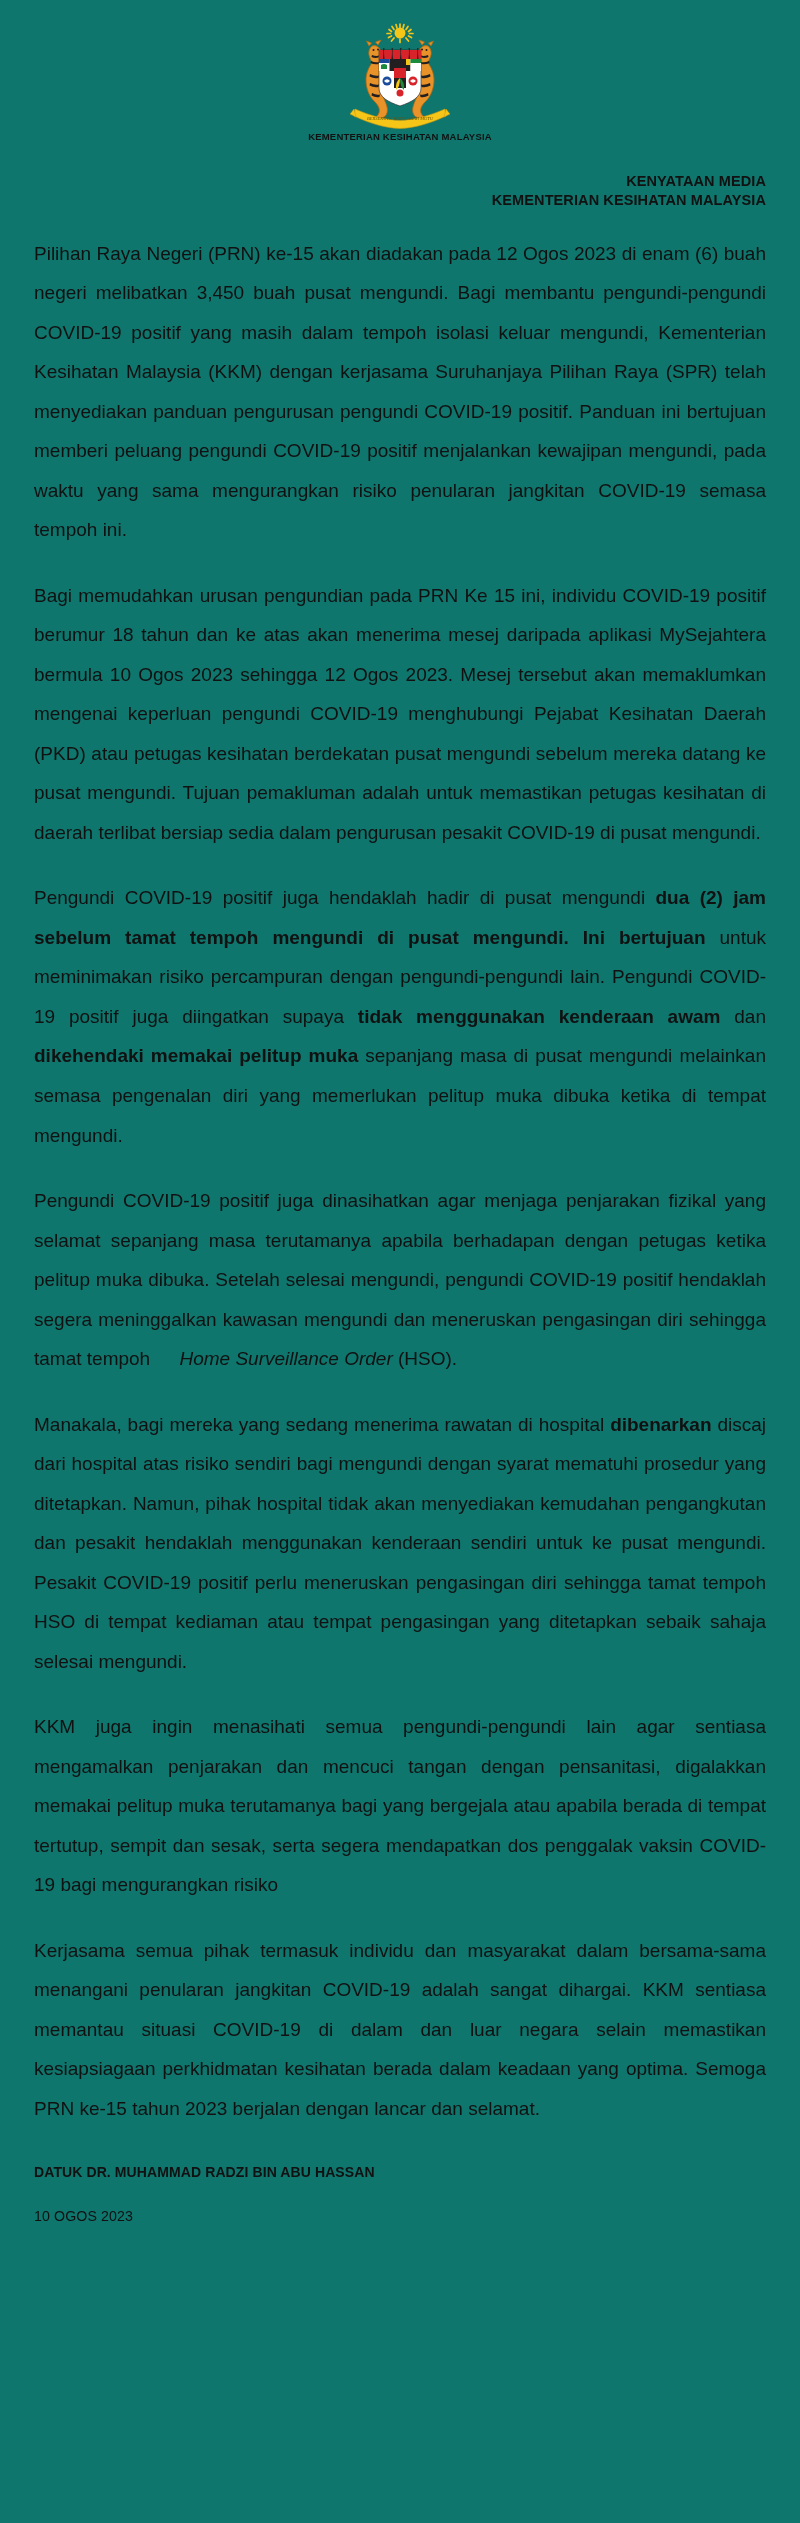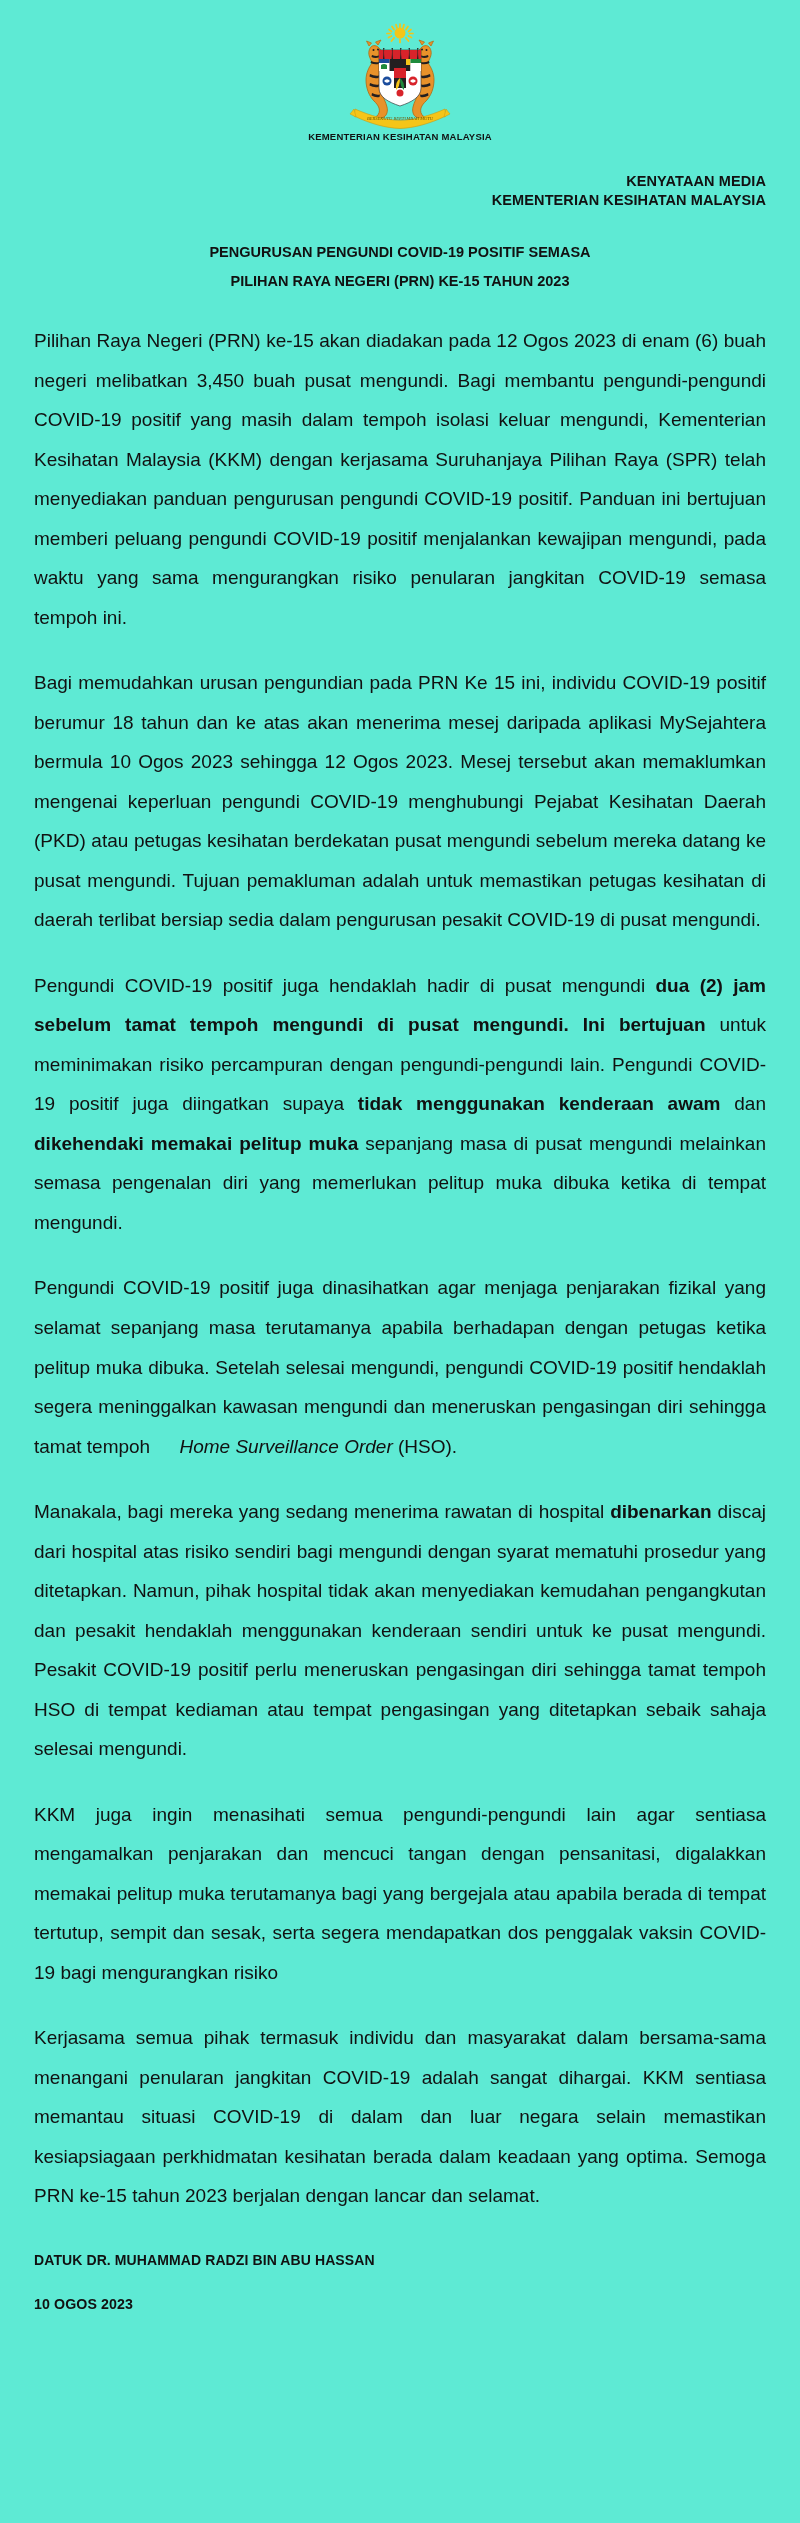--- a/index.html
+++ b/index.html
@@ -12,21 +12,21 @@
     width: 800px;
     font-family: "Liberation Sans", "DejaVu Sans", sans-serif;
     color: #111111;
     -webkit-font-smoothing: antialiased;
   }
   .page {
     width: 800px;
     min-height: 2523px;
     box-sizing: border-box;
     padding: 10px 34px 18px 34px;
-    background: #5eead4;
+    background: #0f766e;
     position: relative;
   }
 
   
   .crest-block {
     text-align: center;
     padding-top: 8px;
   }
   .crest {
     width: 148px;
@@ -91,21 +91,21 @@
   }
   .sign-line {
     font-size: 14px;
     font-weight: bold;
     line-height: 1.55;
     letter-spacing: 0.1px;
     color: #111;
   }
   .sign-date {
     font-size: 14.2px;
-    font-weight: bold;
+    font-weight: normal;
     letter-spacing: 0.1px;
     color: #111;
     margin-top: 24px;
   }
 </style>
 </head>
 <body>
 
 <div class="page">
 
@@ -217,24 +217,20 @@
       </g>
     </svg>
     <div class="crest-caption">KEMENTERIAN KESIHATAN MALAYSIA</div>
   </div>
 
   <div class="title-block">
     <div class="title-line">KENYATAAN MEDIA</div>
     <div class="title-line">KEMENTERIAN KESIHATAN MALAYSIA</div>
   </div>
 
-  <div class="subject-block">
-    <div class="subject-line">PENGURUSAN PENGUNDI COVID-19 POSITIF SEMASA</div>
-    <div class="subject-line">PILIHAN RAYA NEGERI (PRN) KE-15 TAHUN 2023</div>
-  </div>
 
   <div class="body-block">
 
     <p class="para">
       <span>Pilihan Raya Negeri (PRN) ke-15 akan diadakan pada 12 Ogos 2023 di enam (6) buah negeri melibatkan 3,450 buah pusat mengundi. Bagi membantu pengundi-pengundi COVID-19 positif yang masih dalam tempoh isolasi keluar mengundi, Kementerian Kesihatan Malaysia (KKM) dengan kerjasama Suruhanjaya Pilihan Raya (SPR) telah menyediakan panduan pengurusan pengundi COVID-19 positif. Panduan ini bertujuan memberi peluang pengundi COVID-19 positif menjalankan kewajipan mengundi, pada waktu yang sama mengurangkan risiko penularan jangkitan COVID-19 semasa tempoh ini.</span>
     </p>
 
     <p class="para">
       <span>Bagi memudahkan urusan pengundian pada PRN Ke 15 ini, individu COVID-19 positif berumur 18 tahun dan ke atas akan menerima mesej daripada aplikasi MySejahtera bermula 10 Ogos 2023 sehingga 12 Ogos 2023. Mesej tersebut akan memaklumkan mengenai keperluan pengundi COVID-19 menghubungi Pejabat Kesihatan Daerah (PKD) atau petugas kesihatan berdekatan pusat mengundi sebelum mereka datang ke pusat mengundi. Tujuan pemakluman adalah untuk memastikan petugas kesihatan di daerah terlibat bersiap sedia dalam pengurusan pesakit COVID-19 di pusat mengundi.</span>
     </p>

